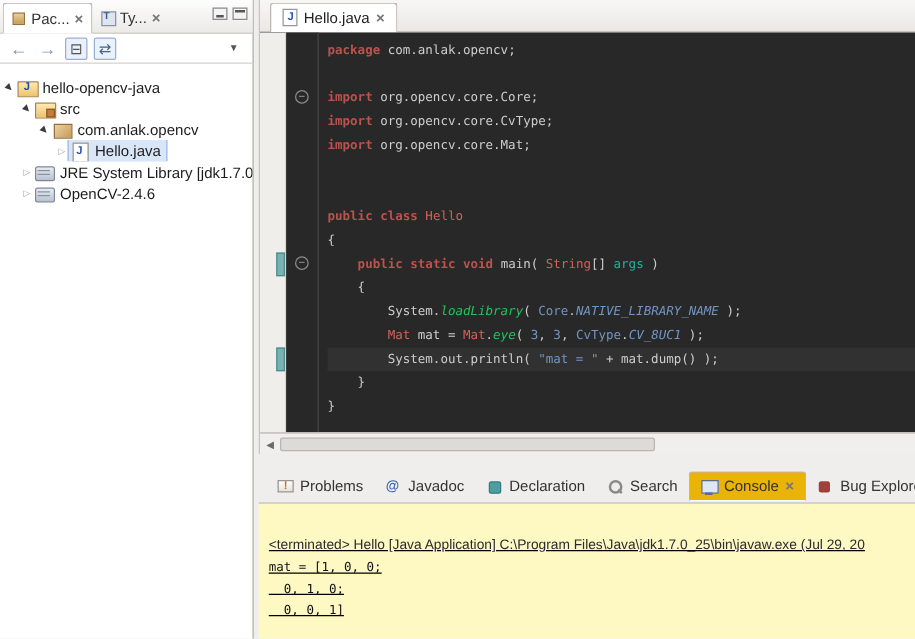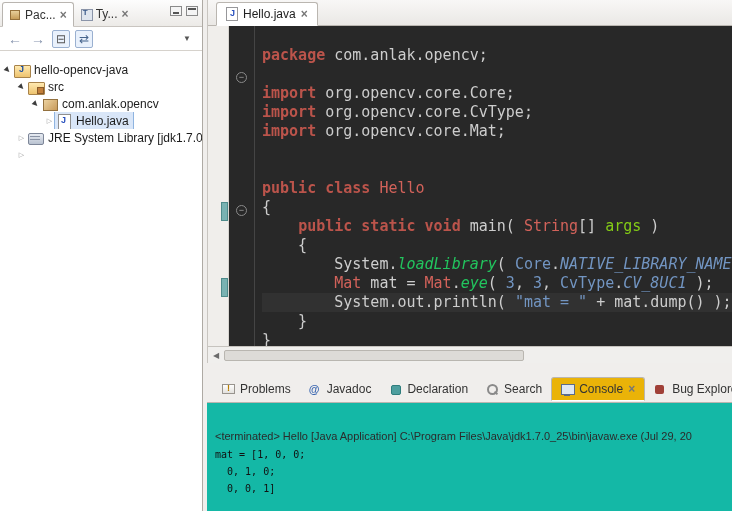--- a/index.html
+++ b/index.html
@@ -49,27 +49,27 @@
   #editor { position:absolute; left:207px; top:0; width:525px; height:363px; border-left:1px solid #c8c5c0; }
   #etabbar { height:26px; position:relative; background:linear-gradient(#f8f7f6,#eae8e5); border-bottom:1px solid #bab6b0; }
   .etab { position:absolute; left:8px; bottom:-1px; height:24px; display:flex; align-items:center; gap:5px; padding:0 9px; background:#fff; border:1px solid #bab6b0; border-bottom-color:#fff; border-radius:3px 3px 0 0; color:#222; }
   .jicon { width:12px; height:14px; background:#fff; border:1px solid #97979a; position:relative; }
   .jicon::after { content:'J'; position:absolute; left:3px; top:0; font-size:9px; font-weight:bold; color:#2a52be; }
   #ebody { position:absolute; left:0; top:26px; right:0; bottom:17px; background:#282828; display:flex; overflow:hidden; }
   #annruler { flex:0 0 21px; background:#f0eeeb; border-right:1px solid #d8d5d0; position:relative; }
   .rmark { position:absolute; right:0; width:7px; height:19px; background:#79b2b2; border:1px solid #4e8b8b; }
   #foldruler { flex:0 0 26px; position:relative; background:#282828; border-right:1px solid #454545; }
   .fold { position:absolute; left:7px; width:11px; height:11px; border:1px solid #8a8a8a; border-radius:50%; color:#aaa; font-size:9px; line-height:9px; text-align:center; }
-  #code { flex:1; padding:20px 0 0 7px; font-family:"DejaVu Sans Mono",monospace; font-size:15px; line-height:19px; white-space:pre; overflow:hidden; }
+  #code { flex:1; padding:5px 0 0 7px; font-family:"DejaVu Sans Mono",monospace; font-size:10px; line-height:19px; white-space:pre; overflow:hidden; }
   .cline { height:19px; }
   .cline.cur { background:#313131; }
   .p { color:#cdcdcd; }
   .k { color:#bb544b; font-weight:bold; }
   .c { color:#d2625a; }
-  .o { color:#84cc16; }
+  .o { color:#14b8a6; }
   .b { color:#7295c2; }
   .bi { color:#7295c2; font-style:italic; }
   .i { color:#22c55e; font-style:italic; }
   .s { color:#7295c2; }
   #escroll { position:absolute; left:0; right:0; bottom:0; height:17px; background:#f0efed; border-top:1px solid #c6c3be; display:flex; align-items:center; }
   .sarrow { width:16px; text-align:center; font-size:8px; color:#6b6b6b; }
   .sthumb { height:11px; width:300px; background:#dddbd7; border:1px solid #b9b6b0; border-radius:2px; }
 
   
   #bottom { position:absolute; left:207px; top:377px; right:0; bottom:0; }
@@ -79,21 +79,21 @@
   .micon { flex:0 0 13px; width:13px; height:13px; position:relative; }
   .mi-problems::before { content:''; position:absolute; inset:1px 0 2px 0; border:1px solid #98948e; background:linear-gradient(#fefefe,#e3e1dd); }
   .mi-problems::after { content:'!'; position:absolute; left:5px; top:0; color:#b87e00; font-weight:bold; font-size:9px; }
   .mi-javadoc::before { content:'@'; position:absolute; left:0; top:0; color:#3a66b0; font-size:11px; font-weight:bold; }
   .mi-declaration::before { content:''; position:absolute; left:2px; top:2px; width:8px; height:8px; background:#4d9e9e; border:1px solid #2f7d7d; border-radius:2px; }
   .mi-search::before { content:''; position:absolute; left:1px; top:1px; width:7px; height:7px; border:2px solid #8a8a8a; border-radius:50%; }
   .mi-search::after { content:''; position:absolute; left:8px; top:9px; width:4px; height:2px; background:#8a8a8a; transform:rotate(45deg); }
   .mi-console::before { content:''; position:absolute; left:0; top:1px; width:12px; height:9px; border:1px solid #5a6b8c; background:#dfe7f2; }
   .mi-console::after { content:''; position:absolute; left:3px; top:11px; width:6px; height:2px; background:#5a6b8c; }
   .mi-bug::before { content:''; position:absolute; left:1px; top:2px; width:9px; height:9px; background:#a04038; border-radius:2px; }
-  #consolearea { position:absolute; left:0; top:26px; right:0; bottom:0; background:#14b8a6; overflow:hidden; }
+  #consolearea { position:absolute; left:0; top:26px; right:0; bottom:0; background:#fef9c3; overflow:hidden;text-decoration:underline; }
   #status { margin:27px 0 2px 8px; font-size:11px; color:#2b2b2b; white-space:nowrap; overflow:hidden; }
   #cout { margin:4px 0 0 8px; font-family:"DejaVu Sans Mono",monospace; font-size:10px; line-height:17px; color:#111; white-space:pre; }
 </style>
 </head>
 <body>
 
 <div id="left-panel">
   <div class="view-tabs">
     <div class="vtab active">
       <span class="vicon vi-pac"></span>
@@ -158,20 +158,24 @@
       </div>
       <div class="trow" style="padding-left: 16px;">
         <span class="twisty">▷</span>
         <span class="rowbox">
           <span class="ticon ic-library"></span>
           <span class="tlabel">JRE System Library [jdk1.7.0_25]</span>
         </span>
       </div>
       <div class="trow" style="padding-left: 16px;">
         <span class="twisty">▷</span>
+        <span class="rowbox">
+          <span class="ticon ic-library"></span>
+          <span class="tlabel">OpenCV-2.4.6</span>
+        </span>
       </div>
     </div>
 </div>
 
 <div id="editor">
   <div id="etabbar">
     <div class="etab">
       <span class="jicon"></span>
       <span>Hello.java</span>
       <span class="close"></span>

